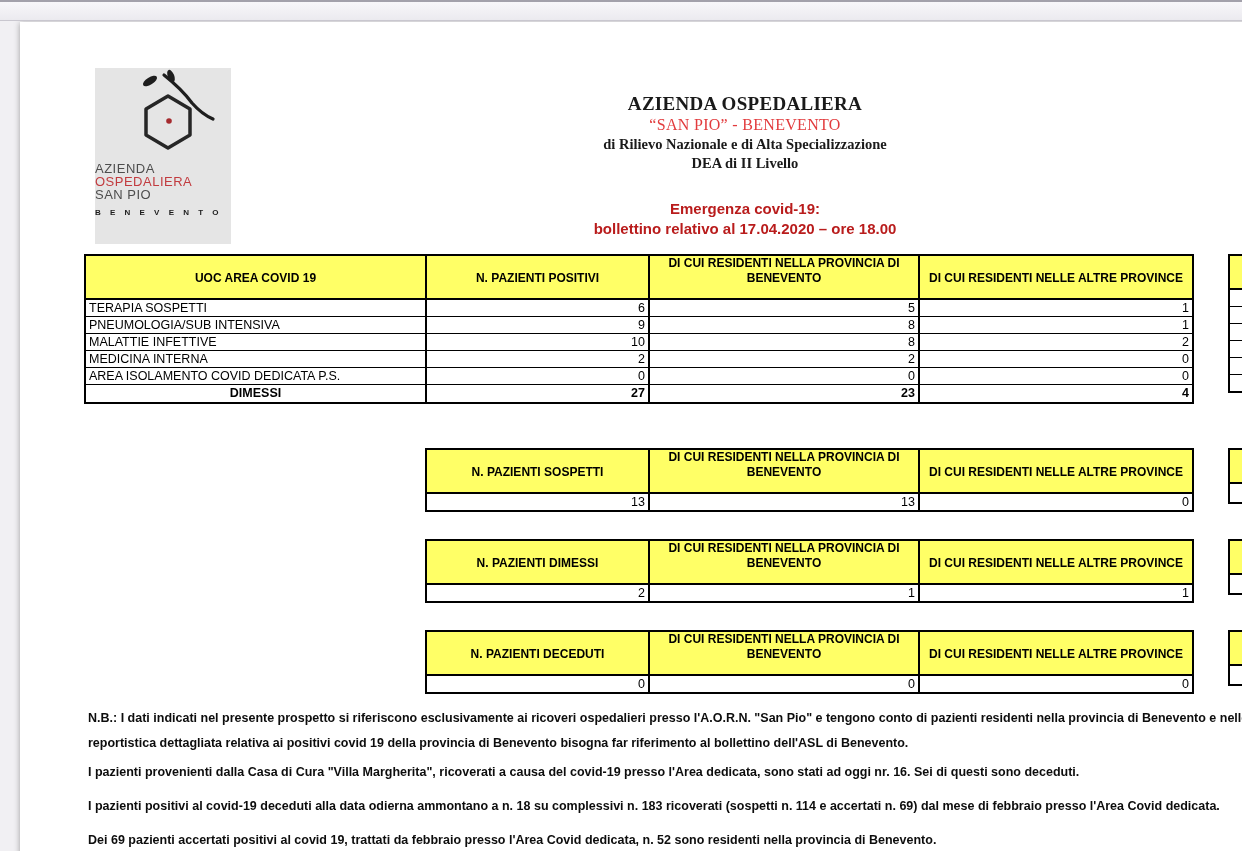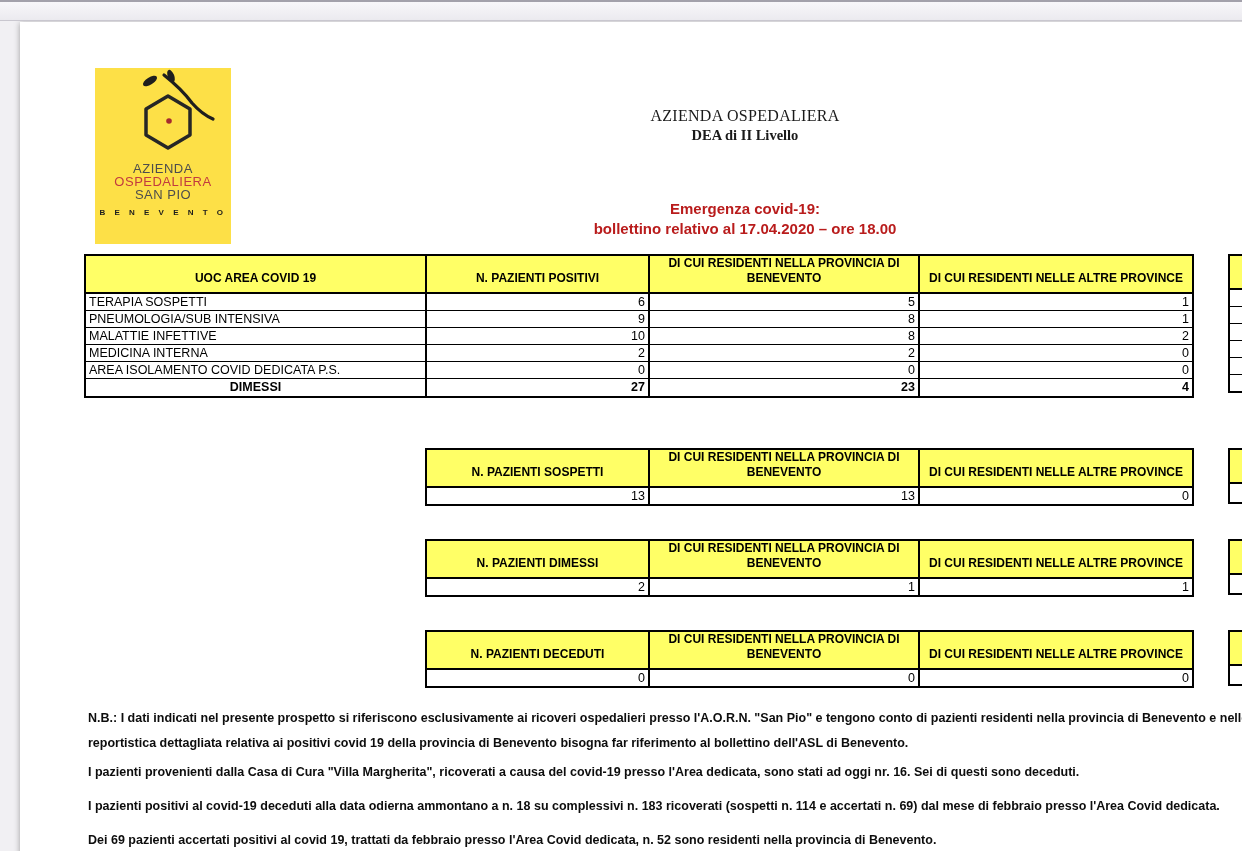--- a/index.html
+++ b/index.html
@@ -15,48 +15,48 @@
     background:linear-gradient(#f8f7fa,#ebeaef);
     border-top:2px solid #a3a1ab;border-bottom:1px solid #c9c7cf;
     box-sizing:border-box;z-index:5;
   }
   
   .page{
     position:absolute;left:20px;top:22px;width:1490px;height:980px;
     background:#ffffff;box-shadow:0 1px 6px rgba(0,0,0,.35);
   }
   
-  .logo{position:absolute;left:75px;top:46px;width:136px;height:176px;background:#fde047;text-align:center;}
+  .logo{position:absolute;left:75px;top:46px;width:136px;height:176px;background:#e5e5e5;text-align:left;}
   .logo svg{display:block;margin:0 auto;}
   .logo .l1,.logo .l3{font-size:13px;color:#4d4d4d;letter-spacing:.5px;line-height:13px;}
   .logo .l2{font-size:13px;color:var(--logo-red,#c23b3f);letter-spacing:.5px;line-height:13px;}
   .logo .l4{font-size:8px;color:#1c1c1c;font-weight:bold;letter-spacing:3.5px;margin-top:7px;}
   
   .letterhead{
     position:absolute;left:425px;top:71px;width:600px;text-align:center;
     font-family:"Liberation Serif",serif;color:#1a1a1a;
   }
-  .letterhead .t1{font-size:16px;font-weight:normal;line-height:21px;letter-spacing:.3px;margin-top:12px;}
+  .letterhead .t1{font-size:19px;font-weight:bold;line-height:21px;letter-spacing:.3px;}
   .letterhead .t2{font-size:16px;line-height:21px;color:var(--accent-red,#e23b3d);letter-spacing:.3px;}
   .letterhead .t3,.letterhead .t4{font-size:14.5px;font-weight:bold;line-height:19px;}
   .bulletin{
     position:absolute;left:425px;top:177px;width:600px;text-align:center;
     font-size:15px;font-weight:bold;line-height:20px;color:#b91c1c;
   }
   
   table.grid{border-collapse:collapse;table-layout:fixed;position:absolute;background:#fff;}
   table.grid th,table.grid td{
     border:1px solid #000;border-left-width:2px;border-right-width:2px;
     padding:0 3px;box-sizing:border-box;overflow:hidden;
   }
   table.grid{border:2px solid #000;}
   table.grid th{
     background:var(--accent-yellow,#ffff66);
     font-size:12px;font-weight:bold;text-align:center;vertical-align:bottom;
-    line-height:15px;height:34px;border-bottom-width:2px;padding-bottom:6px;
+    line-height:15px;height:34px;border-bottom-width:2px;padding-bottom:12px;
   }
   table.grid td{font-size:12.5px;height:17px;line-height:16px;white-space:nowrap;}
   td.lbl{text-align:left;}
   td.num{text-align:right;}
   tr.total td{font-weight:bold;height:18px;}
   tr.total td.lbl{text-align:center;}
   .t-main{left:64px;top:232px;width:1108px;}
   .t-sum{width:767px;left:405px;}
   .t-sum td{height:20px;}
   .t-sosp{top:426px;} .t-dime{top:517px;} .t-dece{top:608px;}
@@ -89,20 +89,22 @@
       <ellipse cx="76" cy="8" rx="6.5" ry="3.2" fill="#1e1e1e" transform="rotate(68 76 8)"></ellipse>
     </svg>
     <div class="l1">AZIENDA</div>
     <div class="l2">OSPEDALIERA</div>
     <div class="l3">SAN PIO</div>
     <div class="l4">B E N E V E N T O</div>
   </div>
 
   <div class="letterhead">
     <div class="t1">AZIENDA OSPEDALIERA</div>
+    <div class="t2">“SAN PIO” - BENEVENTO</div>
+    <div class="t3">di Rilievo Nazionale e di Alta Specializzazione</div>
     <div class="t4">DEA di II Livello</div>
   </div>
 
   <div class="bulletin">
     <div>Emergenza covid-19:</div>
     <div>bollettino relativo al 17.04.2020 – ore 18.00</div>
   </div>
 
   <table class="grid t-main">
     <colgroup>

